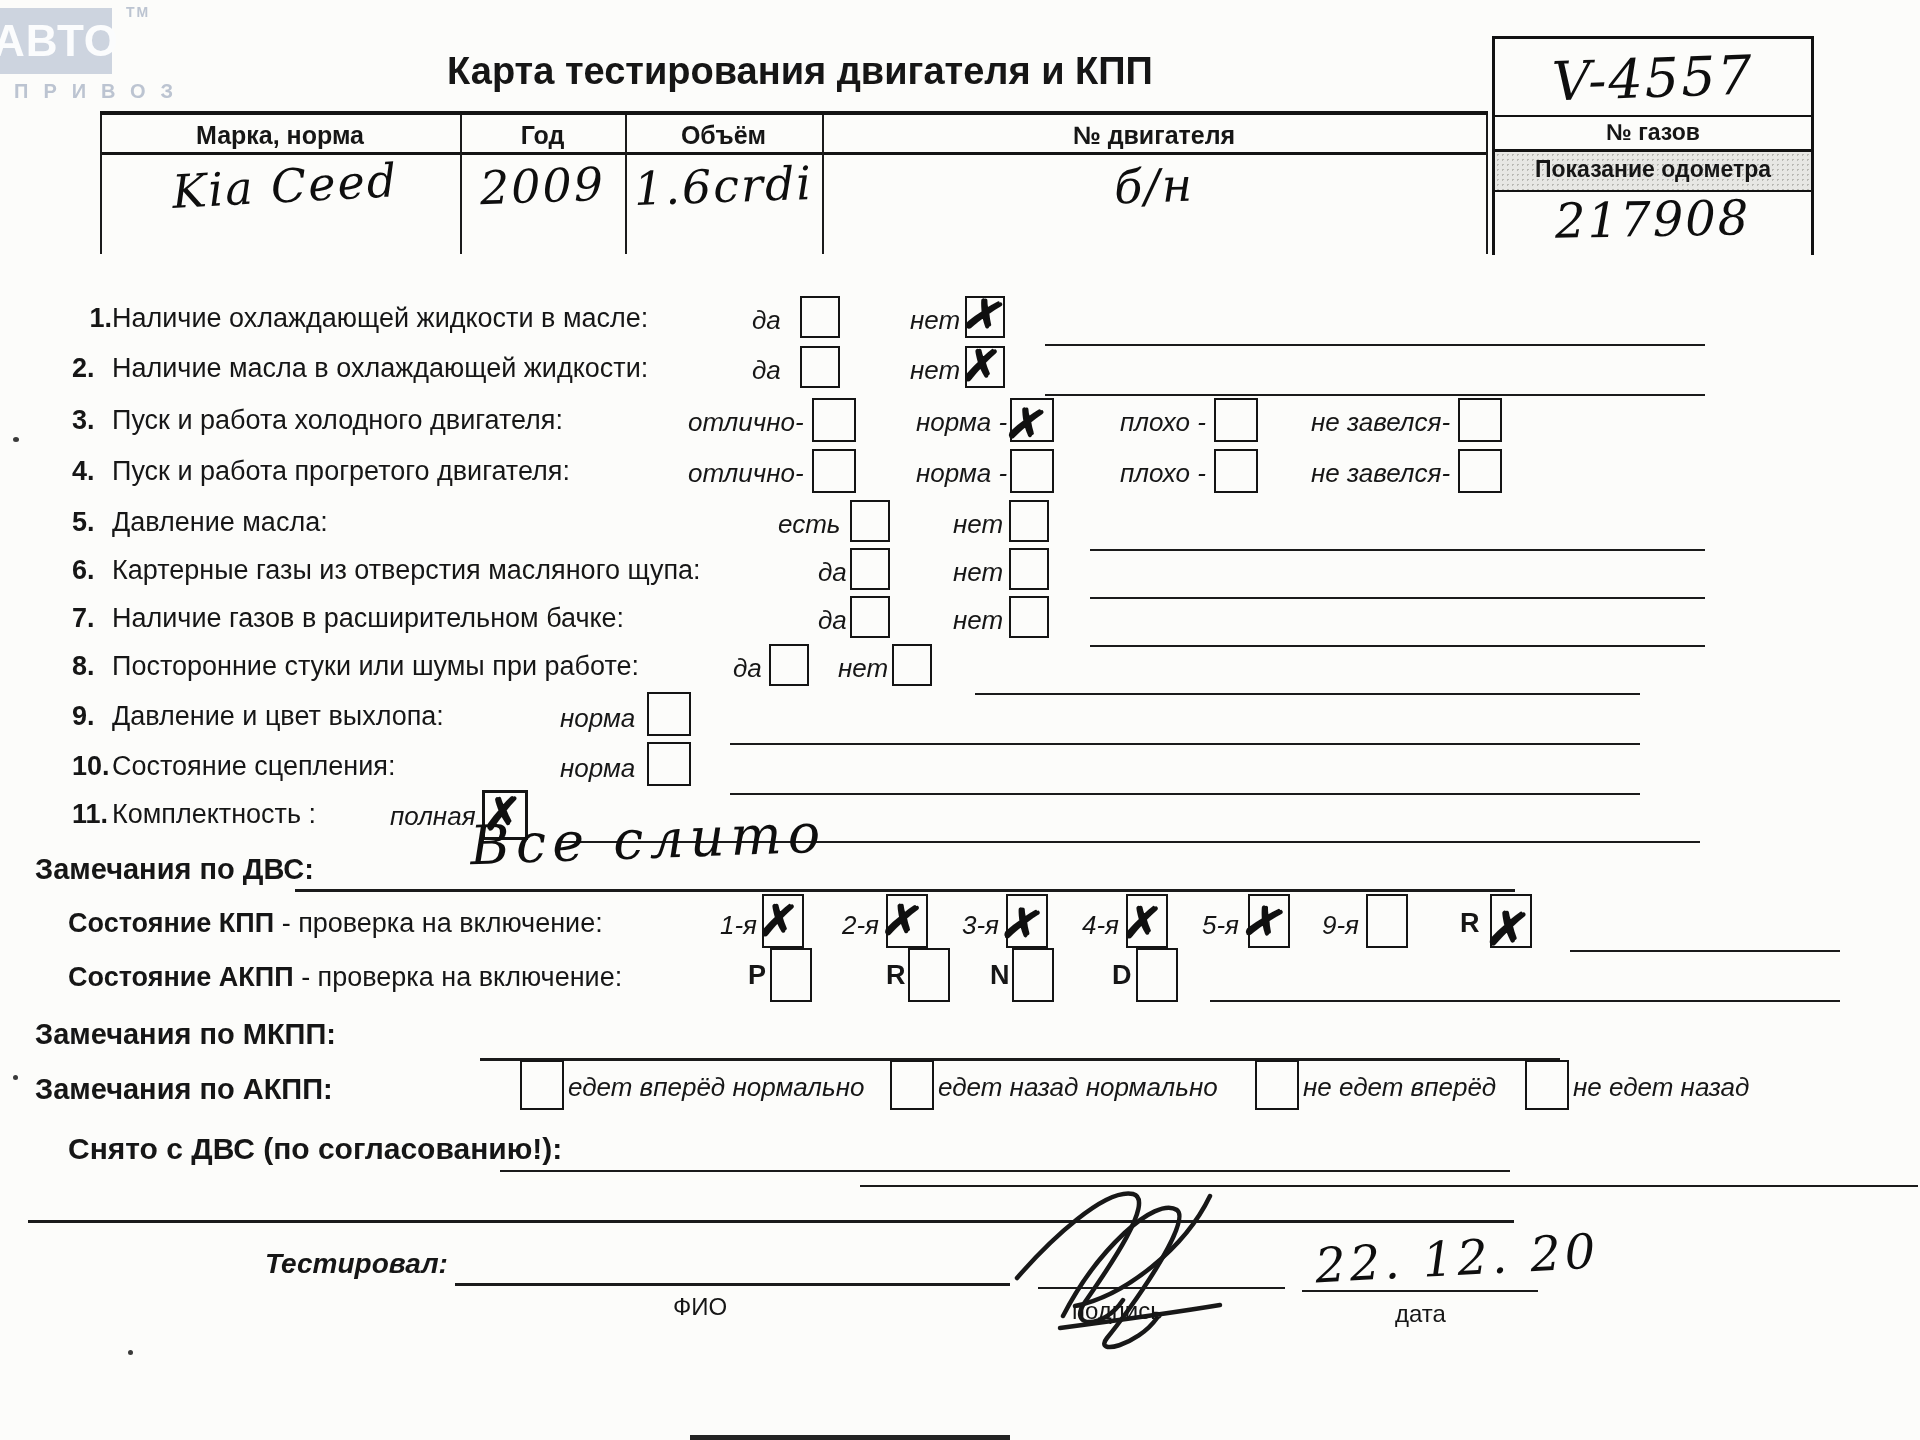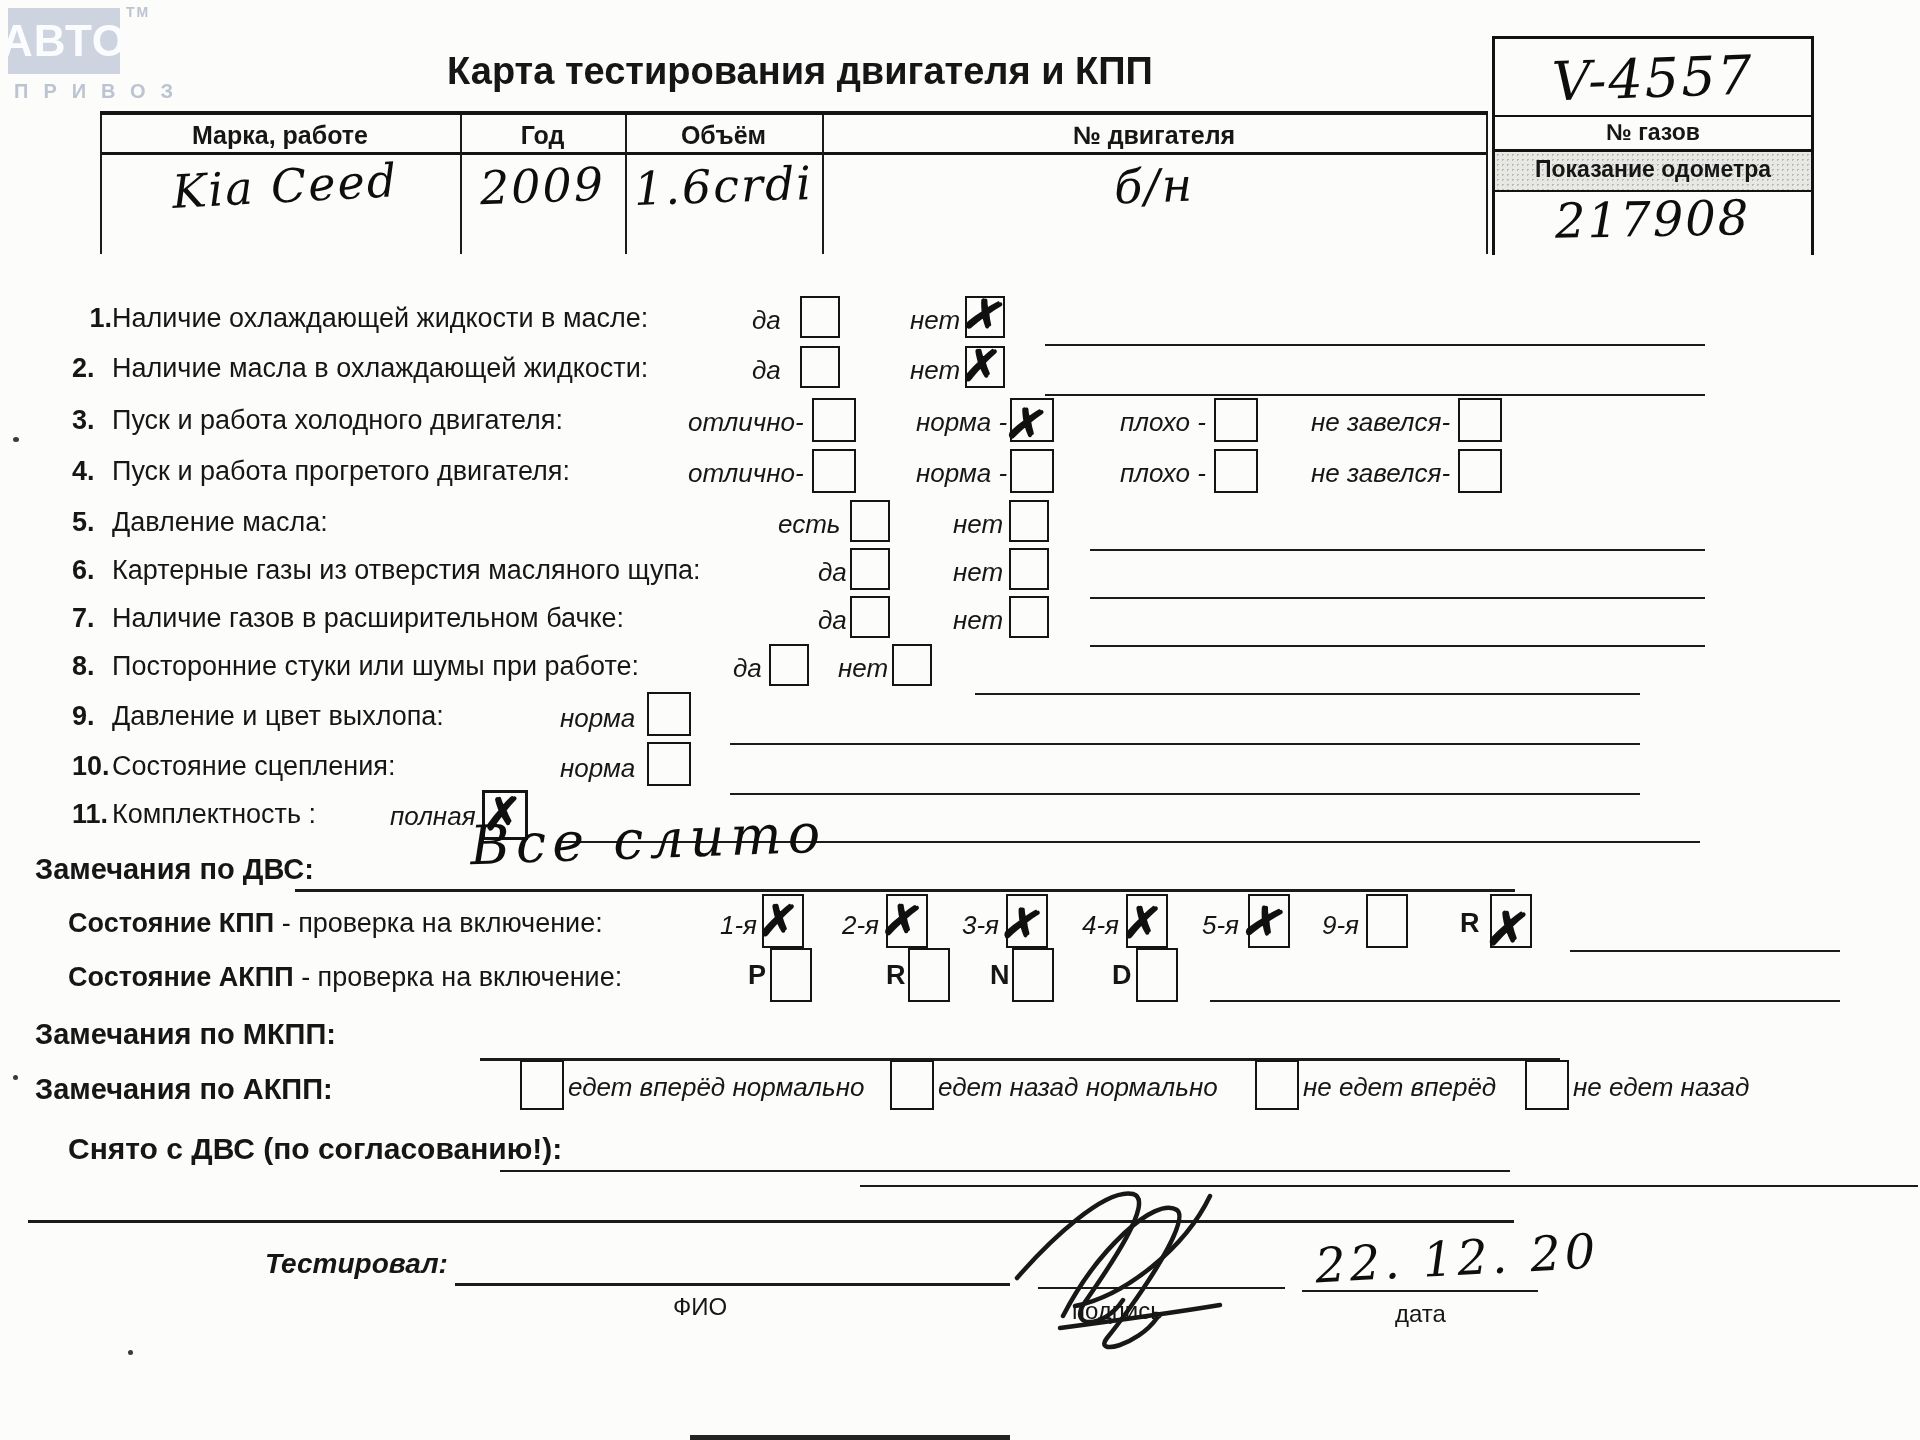--- a/index.html
+++ b/index.html
@@ -2,21 +2,21 @@
 <html><head>
 <meta charset="utf-8">
 <style>
   html,body{margin:0;padding:0;background:#9a9a9a;}
   .sheet{
     position:relative;width:1920px;height:1440px;margin:0 auto;
     background:#fcfcfa;color:#161616;overflow:hidden;
     font-family:"Liberation Sans",sans-serif;
   }
   
-  .wm-box{position:absolute;left:8px;top:8px;width:112px;height:66px;background:#cdd4df;
+  .wm-box{position:absolute;left:0;top:8px;width:112px;height:66px;background:#cdd4df;
           display:flex;align-items:center;justify-content:center;}
   .wm-logo{color:#fbfcfd;font-weight:bold;font-size:44px;letter-spacing:1px;}
   .wm-tm{position:absolute;left:126px;top:4px;color:#bcc4d1;font-size:14px;font-weight:bold;letter-spacing:2px;}
   .wm-sub{position:absolute;left:14px;top:80px;color:#bcc4d1;font-size:20px;font-weight:bold;letter-spacing:15px;}
   
   .title{position:absolute;left:340px;top:50px;width:920px;text-align:center;
          font-size:38px;font-weight:bold;}
   
   .line{position:absolute;border-top:2px solid #1b1b1b;height:0;}
   .vline{position:absolute;border-left:2px solid #1b1b1b;width:0;}
@@ -82,21 +82,21 @@
     </div>
   </div>
 
   <div class="vtable">
     <div class="hline"></div>
     <div class="vline" style="left:0;top:0;height:139px;"></div>
     <div class="vline" style="left:360px;top:0;height:139px;"></div>
     <div class="vline" style="left:525px;top:0;height:139px;"></div>
     <div class="vline" style="left:722px;top:0;height:139px;"></div>
     <div class="vline" style="left:1386px;top:0;height:139px;"></div>
-    <div class="hdr" style="left:0;width:360px;">Марка, работе</div>
+    <div class="hdr" style="left:0;width:360px;">Марка, норма</div>
     <div class="hdr" style="left:360px;width:165px;">Год</div>
     <div class="hdr" style="left:525px;width:197px;">Объём</div>
     <div class="hdr" style="left:722px;width:664px;">№ двигателя</div>
     <div class="hw hwv" style="left:10px;width:350px;transform:rotate(-3deg);">Kia Ceed</div>
     <div class="hw hwv" style="left:360px;width:165px;transform:rotate(-2deg);">2009</div>
     <div class="hw hwv" style="left:525px;width:197px;transform:rotate(-2deg);">1.6crdi</div>
     <div class="hw hwv" style="left:722px;width:664px;transform:rotate(-2deg);">б/н</div>
   </div>
 
   <div class="item" style="left:72px;top:303px;text-align:right;">

